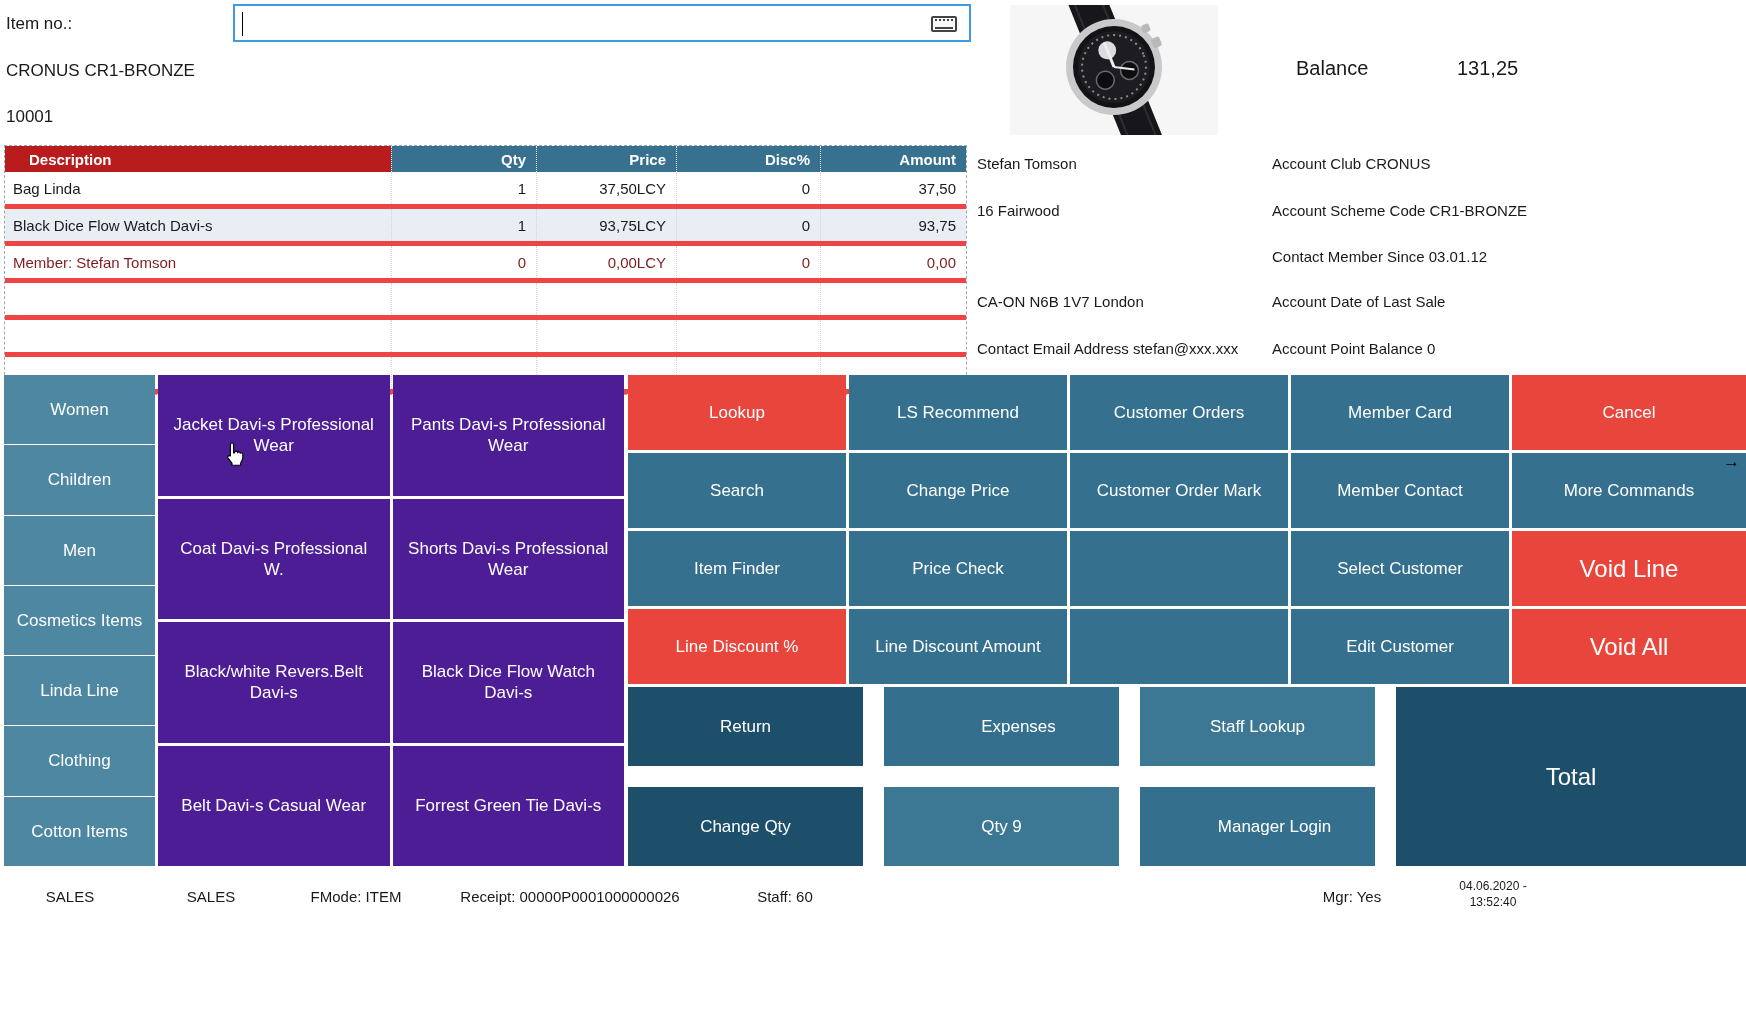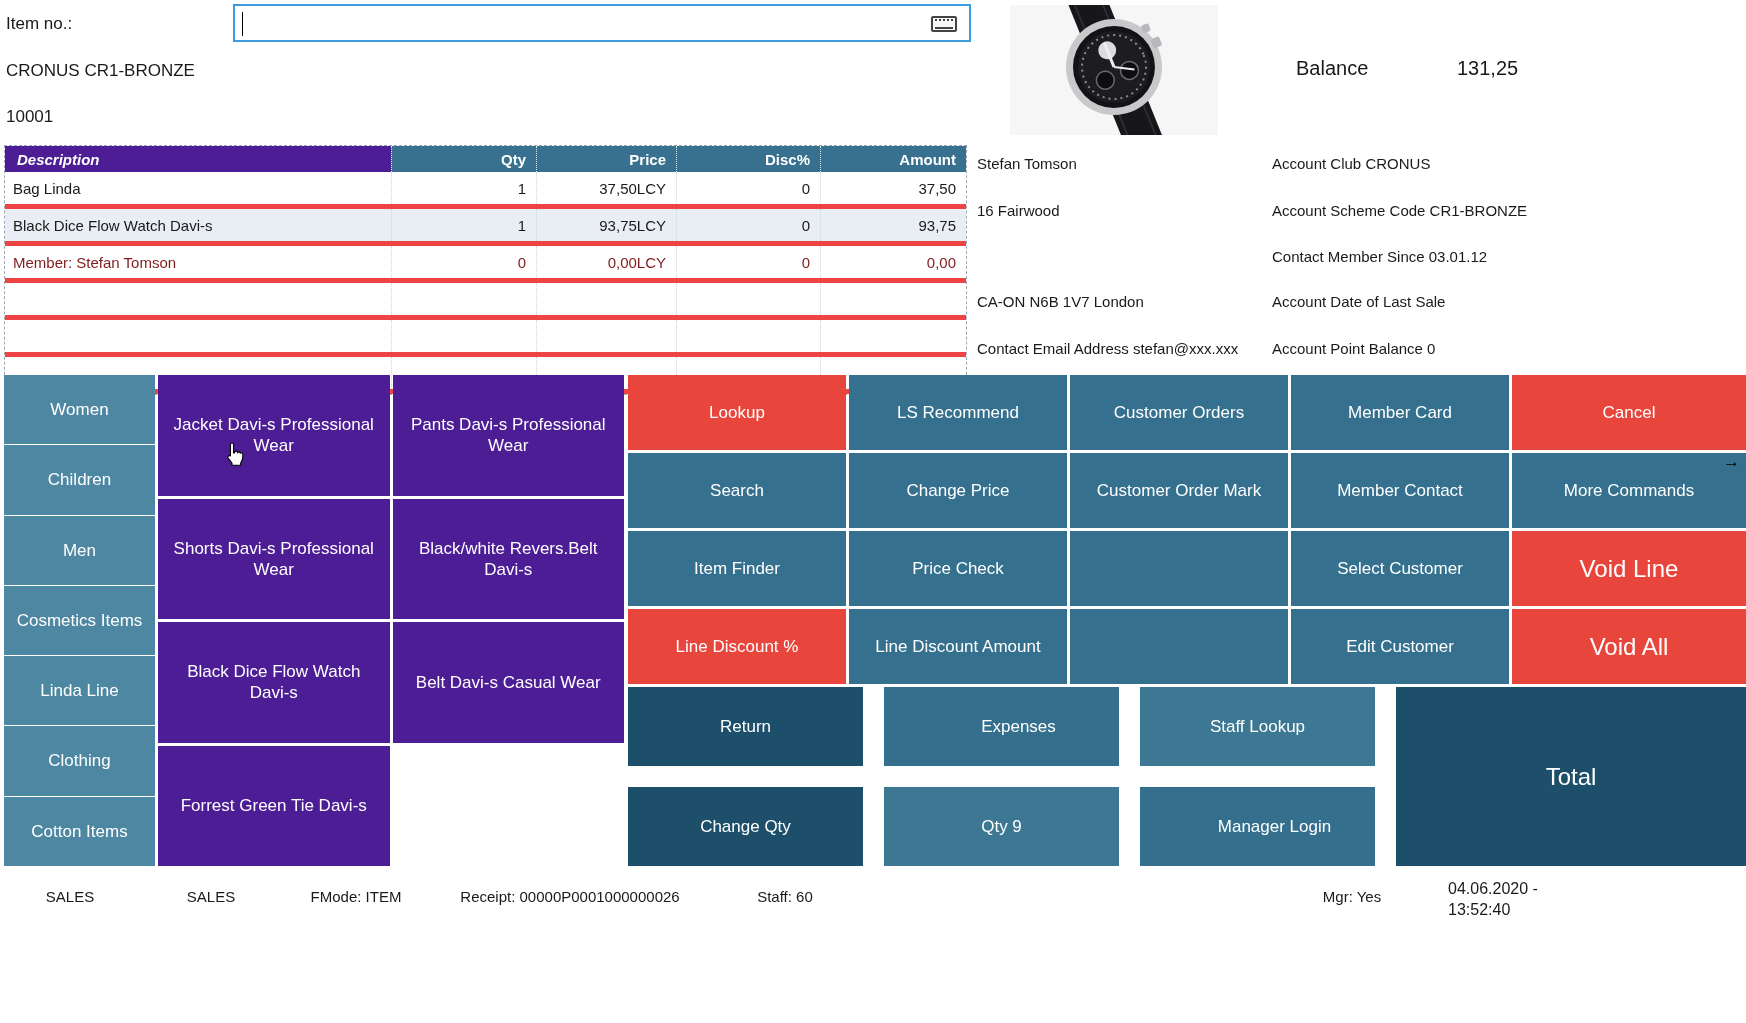--- a/index.html
+++ b/index.html
@@ -19,21 +19,21 @@
   .kbd:before{content:"";position:absolute;left:2px;right:2px;top:1px;height:6px;
        border-top:2px dotted #444;border-bottom:2px dotted #444;}
   .kbd:after{content:"";position:absolute;left:4px;right:4px;bottom:1px;height:2px;background:#444;}
 
   
   .tbl{position:absolute;left:4px;top:145px;width:963px;border:1px dashed #9aa7b4;background:#fff;box-sizing:border-box;}
   .thead,.trow{display:grid;grid-template-columns:386px 145px 140px 144px 1fr;}
   .thead{height:26px;background:#37718f;}
   .th{color:#fff;font-weight:bold;font-size:15px;display:flex;align-items:center;justify-content:flex-end;
       padding-right:10px;border-left:1px dotted rgba(255,255,255,.85);box-sizing:border-box;}
-  .th.left{background:#4c1d95;justify-content:flex-start;padding-left:12px;border-left:none;font-style:italic;}
+  .th.left{background:#b91c1c;justify-content:flex-start;padding-left:24px;border-left:none;}
   .trow{height:32px;border-bottom:5px solid #ef4444;font-size:15px;background:#fff;}
   .trow.alt{background:#e9eef4;}
   .trow.member .tc{color:#7f1d1d;}
   .tc{display:flex;align-items:center;box-sizing:border-box;height:100%;}
   .tc.left{padding-left:8px;}
   .tc.num{justify-content:flex-end;padding-right:10px;border-left:1px dotted #ccd6de;}
 
   
   #watchImg{position:absolute;left:1010px;top:5px;width:208px;height:130px;}
   #balanceLabel{position:absolute;left:1296px;top:57px;font-size:20px;}
@@ -59,22 +59,22 @@
          grid-template-columns:235px 235px 235px 1fr;grid-template-rows:1fr 1fr;gap:21px;}
   .dark{background:#1d4f6b !important;}
   .mid{background:#34708e !important;padding-left:44px;}
   .mid2{background:#3c7893 !important;}
   #totalBtn{grid-column:4;grid-row:1/3;font-size:24px;}
 
   .cursor{position:absolute;left:64px;top:66px;width:24px;height:28px;pointer-events:none;}
 
   
   .sb{position:absolute;top:888px;transform:translateX(-50%);font-size:15px;white-space:nowrap;}
-  #sbDate{position:absolute;top:879px;left:1493px;transform:translateX(-50%);font-size:16px;
-          text-align:left;line-height:1.3;}
+  #sbDate{position:absolute;top:879px;left:1493px;transform:translateX(-50%);font-size:12px;
+          text-align:center;line-height:1.3;}
 </style>
 </head>
 <body>
 
 <div id="page">
 
   <div class="lbl" id="itemNoLabel">Item no.:</div>
   <div id="itemInput">
     <div id="caret"></div>
     <span class="kbd"></span>
@@ -182,20 +182,23 @@
       <div class="btn">
         <span>Jacket Davi-s Professional Wear</span>
         <svg viewBox="0 0 24 28" class="cursor">
           <path d="M10 2c.9 0 1.6.7 1.6 1.6V12h.8l.3-.9c.2-.6.8-1 1.4-1 .6 0 1.2.4 1.4 1l.2.5c.2-.4.7-.7 1.2-.7.7 0 1.3.5 1.4 1.2.2-.2.6-.3.9-.3.9 0 1.6.7 1.6 1.6v2.4c0 1.5-.4 3-1.1 4.3l-1 1.9v2.3H10v-2l-3.9-5.2c-.5-.7-.4-1.6.2-2.1.6-.5 1.5-.5 2 .1l.1.2V3.6C8.4 2.7 9.1 2 10 2z" fill="#fff" stroke="#000" stroke-width="1.1"></path>
         </svg>
       </div>
       <div class="btn">
         <span>Pants Davi-s Professional Wear</span>
       </div>
       <div class="btn">
+        <span>Coat Davi-s Professional W.</span>
+      </div>
+      <div class="btn">
         <span>Shorts Davi-s Professional Wear</span>
       </div>
       <div class="btn">
         <span>Black/white Revers.Belt Davi-s</span>
       </div>
       <div class="btn">
         <span>Black Dice Flow Watch Davi-s</span>
       </div>
       <div class="btn">
         <span>Belt Davi-s Casual Wear</span>

